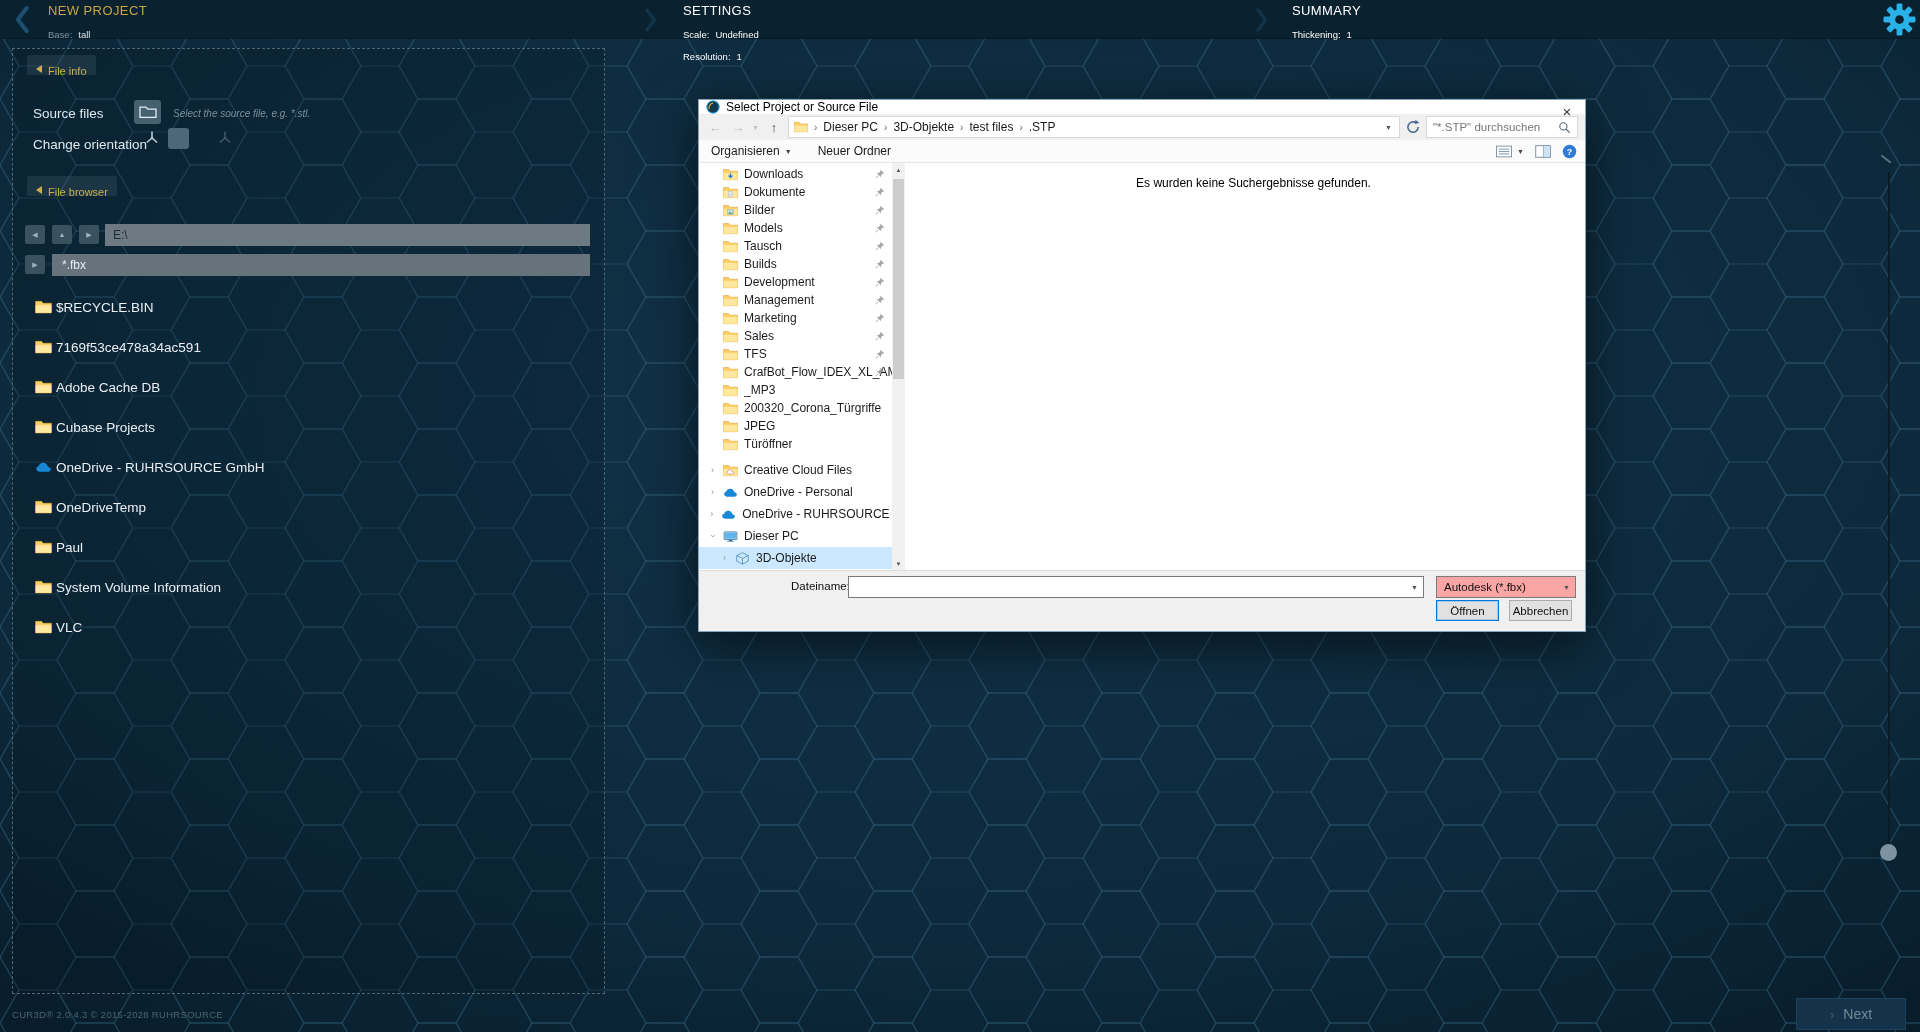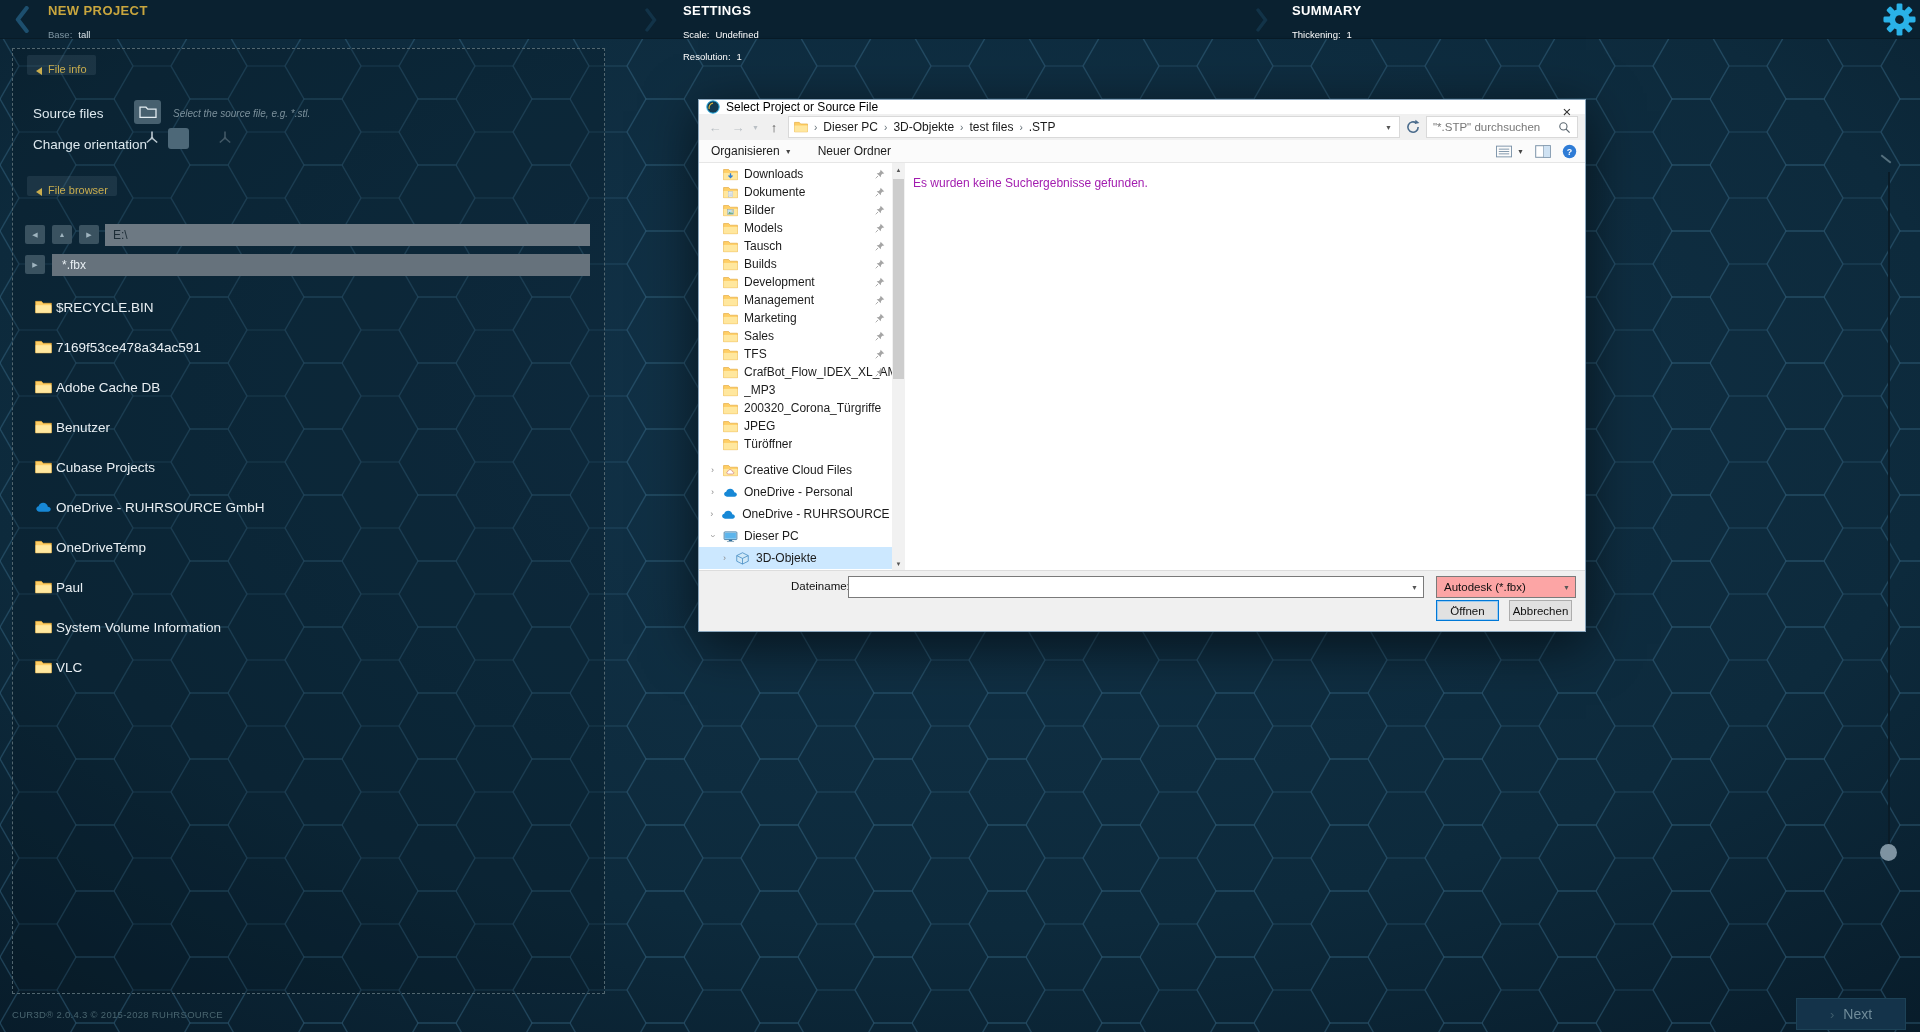--- a/index.html
+++ b/index.html
@@ -5,34 +5,34 @@
 *{margin:0;padding:0;box-sizing:border-box}
 html,body{width:1920px;height:1032px;overflow:hidden}
 body{font-family:"Liberation Sans",sans-serif;background:#0b2433}
 .stage{position:relative;width:1920px;height:1032px;overflow:hidden}
 .hexbg{position:absolute;left:0;top:0;z-index:0}
 
 
 .topbar{position:absolute;left:0;top:0;width:1920px;height:39px;background:#0a2130;border-bottom:1px solid #081b27;z-index:3}
 .back-btn{position:absolute;left:14px;top:6px;width:16px;height:27px}
 .step{position:absolute;top:3px}
-.step .t{font-size:13px;font-weight:bold;letter-spacing:.4px}
+.step .t{font-size:13px;font-weight:normal;letter-spacing:.4px}
 .step .ln{font-size:9.5px;line-height:11px;margin-top:11px}
 .step .ln .k{margin-right:6px}
 .step1{left:48px}.step2{left:683px}.step3{left:1292px}
 .step1 .t{color:#c8a63e}
 .step1 .ln .k{color:#7e95a2}.step1 .ln .v{color:#d9e3e8}
 .step-idle .t,.step-idle .ln .k,.step-idle .ln .v{color:#ffffff}
 .sep{position:absolute;top:7px;width:12px;height:26px}
 .sep1{left:645px}.sep2{left:1256px}
 .gear{position:absolute;right:3px;top:2px;width:35px;height:35px;z-index:4}
 
 
 .left-panel{position:absolute;left:12px;top:48px;width:593px;height:946px;border:1px dashed #51666f;background:rgba(5,18,26,.22);z-index:2}
-.badge{position:absolute;display:flex;align-items:flex-end;gap:6px;height:20px;padding:0 9px;background:rgba(153,180,197,.12);border-radius:2px;color:#c9ad4e;font-size:11px}
+.badge{position:absolute;display:flex;align-items:flex-start;gap:6px;height:20px;padding:10px 9px;background:rgba(153,180,197,.12);border-radius:2px;color:#c9ad4e;font-size:11px}
 .badge .tri{width:0;height:0;border-top:4px solid transparent;border-bottom:4px solid transparent;border-right:6px solid #c9ad4e}
 .badge-fileinfo{left:14px;top:6px}
 .badge-filebrowser{left:14px;top:127px}
 .lp-label{position:absolute;color:#dde8ee;font-size:13.5px}
 .lbl-source{left:20px;top:57px}
 .lbl-orient{left:20px;top:88px}
 .btn-source-folder{position:absolute;left:121px;top:51px;width:27px;height:24px;background:#47606f;border-radius:3px;display:flex;align-items:center;justify-content:center}
 .btn-source-folder .ic{width:18px;height:14px}
 .hint{position:absolute;left:160px;top:59px;font-style:italic;font-size:10px;color:#7b909b}
 .ic-orient{position:absolute;left:130px;top:80px;width:18px;height:18px;opacity:.9}
@@ -81,21 +81,21 @@
 .places .side-row{height:22px;padding-left:22px}
 .side-row.selected{background:#cce8ff}
 .expander{width:9px;margin-left:-13px;font-size:9px;color:#8a8a8a;display:inline-block;text-align:center}
 .expander.open{transform:rotate(90deg)}
 .side-label{overflow:hidden;text-overflow:clip}
 .dlg-scrollbar{flex:0 0 13px;background:#f1f1f1;position:relative}
 .sb-ar{position:absolute;left:0;width:13px;height:13px;font-size:6px;color:#555;display:flex;align-items:center;justify-content:center}
 .sb-up{top:0}.sb-dn{bottom:0}
 .sb-thumb{position:absolute;left:1px;top:16px;width:11px;height:200px;background:#cdcdcd}
 .dlg-main{flex:1;position:relative;background:#fff}
-.empty-text{position:absolute;left:8px;right:0;top:13px;text-align:left;font-size:12px;color:#a21caf}
+.empty-text{position:absolute;left:17px;right:0;top:13px;text-align:center;font-size:12px;color:#000000}
 .dlg-foot{height:55px;background:#f0f0f0;border-top:1px solid #ddd;position:relative;font-size:12px}
 .fn-label{position:absolute;left:92px;top:9px;color:#111;font-size:11.5px}
 .fn-input{position:absolute;left:149px;top:5px;width:576px;height:22px;background:#fff;border:1px solid #7a7a7a;display:flex;align-items:stretch}
 .fn-input input{flex:1;border:none;outline:none;font:12px "Liberation Sans",sans-serif;padding:0 5px;background:transparent}
 .combo-dd{width:17px;display:flex;align-items:center;justify-content:center;font-size:7px;color:#555}
 .fn-type{position:absolute;left:737px;top:5px;width:140px;height:22px;background:#fca5a5;border:1px solid #7a7a7a;display:flex;align-items:center;padding-left:7px;font-size:11.5px;color:#111}
 .fn-type .combo-dd{margin-left:auto}
 .wbtn{position:absolute;top:29px;width:63px;height:21px;background:#e1e1e1;border:1px solid #adadad;font:11.5px "Liberation Sans",sans-serif;color:#111;display:flex;align-items:center;justify-content:center}
 .wbtn-open{left:737px;border-color:#0078d7;box-shadow:inset 0 0 0 1px #9ecbf0}
 .wbtn-cancel{left:810px}
@@ -279,29 +279,20 @@
           </span>
           <span class="app-file-name">Adobe Cache DB</span>
         </div>
         <div class="app-file-row">
           <span class="ic">
             <svg viewBox="0 0 16 13">
               <path d="M0.6,1.2 L6,1.2 L7.6,3 L15.4,3 L15.4,12 L0.6,12 Z" fill="#ffcf66" stroke="#e3a83b" stroke-width="0.7"></path>
               <path d="M0.6,4.8 L15.4,4.8 L15.4,12 L0.6,12 Z" fill="#ffe79e"></path>
             </svg>
           </span>
-          <span class="app-file-name">Benutzer</span>
-        </div>
-        <div class="app-file-row">
-          <span class="ic">
-            <svg viewBox="0 0 16 13">
-              <path d="M0.6,1.2 L6,1.2 L7.6,3 L15.4,3 L15.4,12 L0.6,12 Z" fill="#ffcf66" stroke="#e3a83b" stroke-width="0.7"></path>
-              <path d="M0.6,4.8 L15.4,4.8 L15.4,12 L0.6,12 Z" fill="#ffe79e"></path>
-            </svg>
-          </span>
           <span class="app-file-name">Cubase Projects</span>
         </div>
         <div class="app-file-row">
           <span class="ic">
             <svg viewBox="0 0 16 10">
               <path d="M4.2,9.4 C2.5,9.4 1.2,8.2 1.2,6.7 C1.2,5.4 2.1,4.4 3.4,4.2 C3.9,2.3 5.6,1 7.7,1 C10,1 11.9,2.7 12.1,4.8 C13.6,4.9 14.8,5.9 14.8,7.2 C14.8,8.4 13.7,9.4 12.3,9.4 Z" fill="#1788d6"></path>
             </svg>
           </span>
           <span class="app-file-name">OneDrive - RUHRSOURCE GmbH</span>
         </div>

